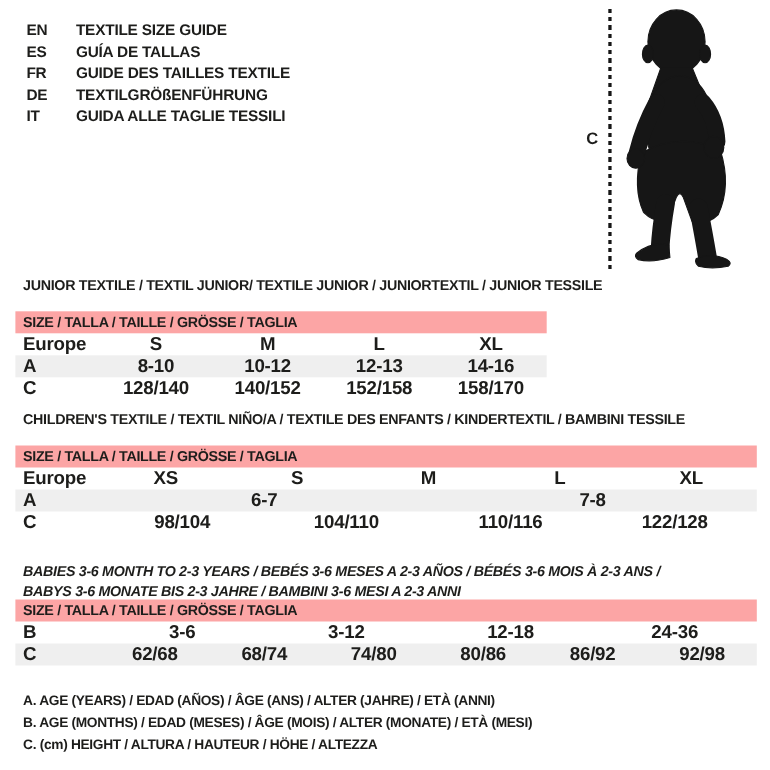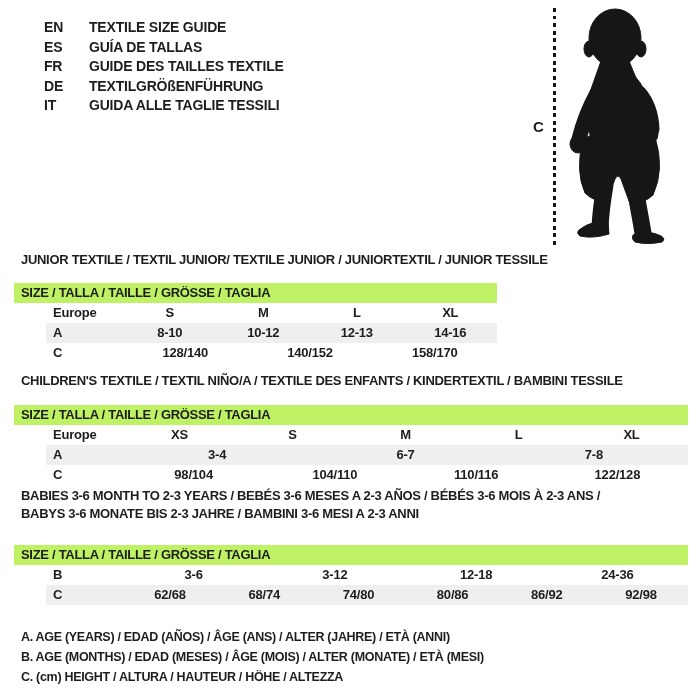--- a/index.html
+++ b/index.html
@@ -10,50 +10,50 @@
     font-weight: 700;
     color: #1d1d1b;
     position: relative;
     overflow: hidden;
     letter-spacing: -0.2px;
   }
   .abs { position: absolute; }
 
   
   .lang-block { left: 24px; top: 18px; }
-  .lang-row { display: flex; font-size: 14px; line-height: 19.5px; margin-left: 20px; }
+  .lang-row { display: flex; font-size: 14px; line-height: 19.5px; }
   .lang-code { width: 45px; flex: 0 0 45px; }
 
   
   .height-line {
     left: 553px; top: 8px; width: 3px; height: 238px;
     background: repeating-linear-gradient(to bottom, #161616 0 4px, transparent 4px 7.5px);
   }
   .height-label { left: 533px; top: 118px; font-size: 15px; }
   .figure-svg { left: 563px; top: 3px; }
 
   
   .section-title { left: 21px; font-size: 13px; line-height: 17.5px; letter-spacing: -0.3px; white-space: pre-line; }
   .title-1 { top: 251px; }
   .title-2 { top: 372px; }
-  .title-3 { top: 487px; }
+  .title-3 { top: 511px; font-style: italic; }
 
   
   .size-table { left: 14px; }
   .table-1 { top: 283px; width: 483px; }
   .table-2 { top: 405px; width: 674px; }
   .table-3 { top: 545px; width: 674px; }
   .t-header {
     height: 20px; line-height: 20px;
-    background: #bef264;
+    background: #fca5a5;
     padding-left: 7px;
     font-size: 13px;
     letter-spacing: -0.3px;
   }
-  .t-row { display: flex; height: 20px; line-height: 20px; font-size: 13px; margin-left: 32px; }
+  .t-row { display: flex; height: 20px; line-height: 20px; font-size: 17px; }
   .t-row.shaded { background: #efefef; }
   .t-label { flex: 0 0 70px; width: 70px; padding-left: 7px; }
   .t-cell { flex: 1; text-align: center; }
 
   
   .legend { left: 21px; top: 627px; }
   .legend-line { font-size: 12.5px; line-height: 20px; letter-spacing: -0.3px; }
 </style>
 </head>
 <body>
@@ -125,38 +125,38 @@
     <div class="t-label">A</div>
     <div class="t-cell">8-10</div>
     <div class="t-cell">10-12</div>
     <div class="t-cell">12-13</div>
     <div class="t-cell">14-16</div>
   </div>
   <div class="t-row">
     <div class="t-label">C</div>
     <div class="t-cell">128/140</div>
     <div class="t-cell">140/152</div>
+    <div class="t-cell">152/158</div>
     <div class="t-cell">158/170</div>
   </div>
 </div>
 
 <div class="abs section-title title-2">CHILDREN'S TEXTILE / TEXTIL NIÑO/A / TEXTILE DES ENFANTS / KINDERTEXTIL / BAMBINI TESSILE</div>
 <div class="abs size-table table-2">
   <div class="t-header">SIZE / TALLA / TAILLE / GRÖSSE / TAGLIA</div>
   <div class="t-row">
     <div class="t-label">Europe</div>
     <div class="t-cell">XS</div>
     <div class="t-cell">S</div>
     <div class="t-cell">M</div>
     <div class="t-cell">L</div>
     <div class="t-cell">XL</div>
   </div>
   <div class="t-row shaded">
     <div class="t-label">A</div>
-    <div class="t-cell">3-4</div>
     <div class="t-cell">6-7</div>
     <div class="t-cell">7-8</div>
   </div>
   <div class="t-row">
     <div class="t-label">C</div>
     <div class="t-cell">98/104</div>
     <div class="t-cell">104/110</div>
     <div class="t-cell">110/116</div>
     <div class="t-cell">122/128</div>
   </div>

